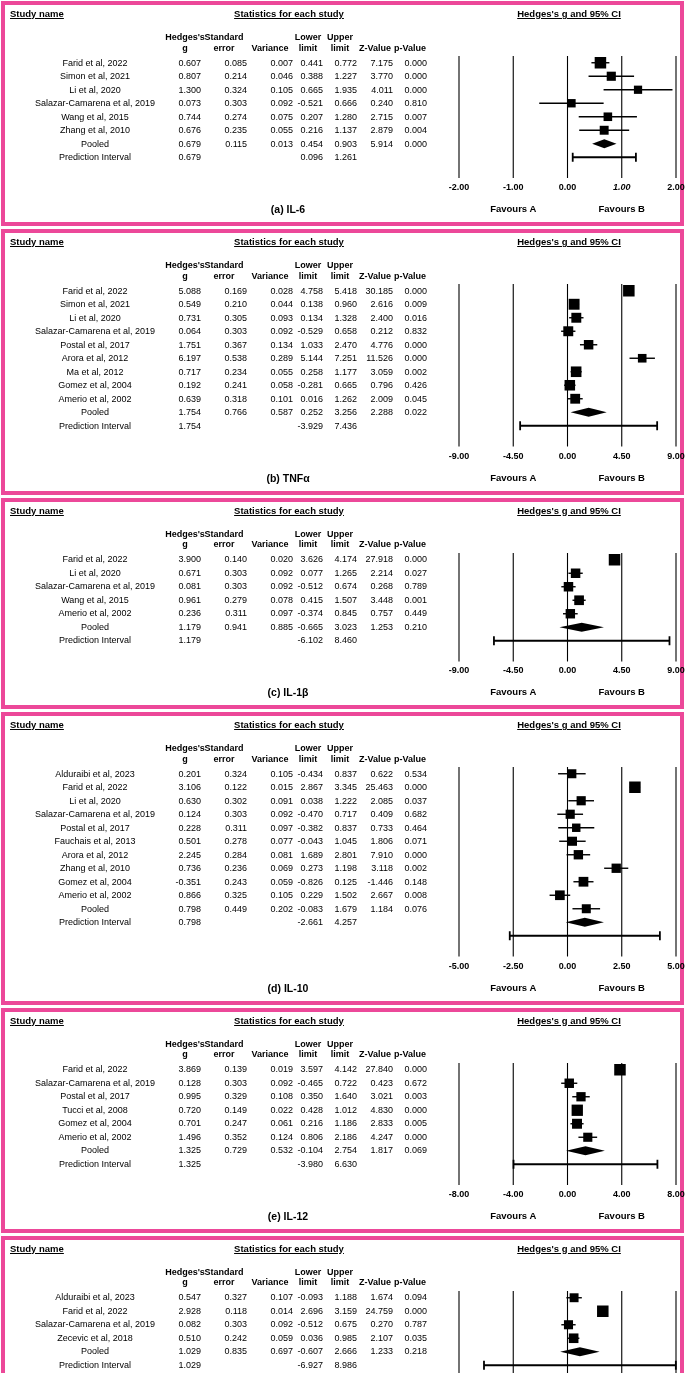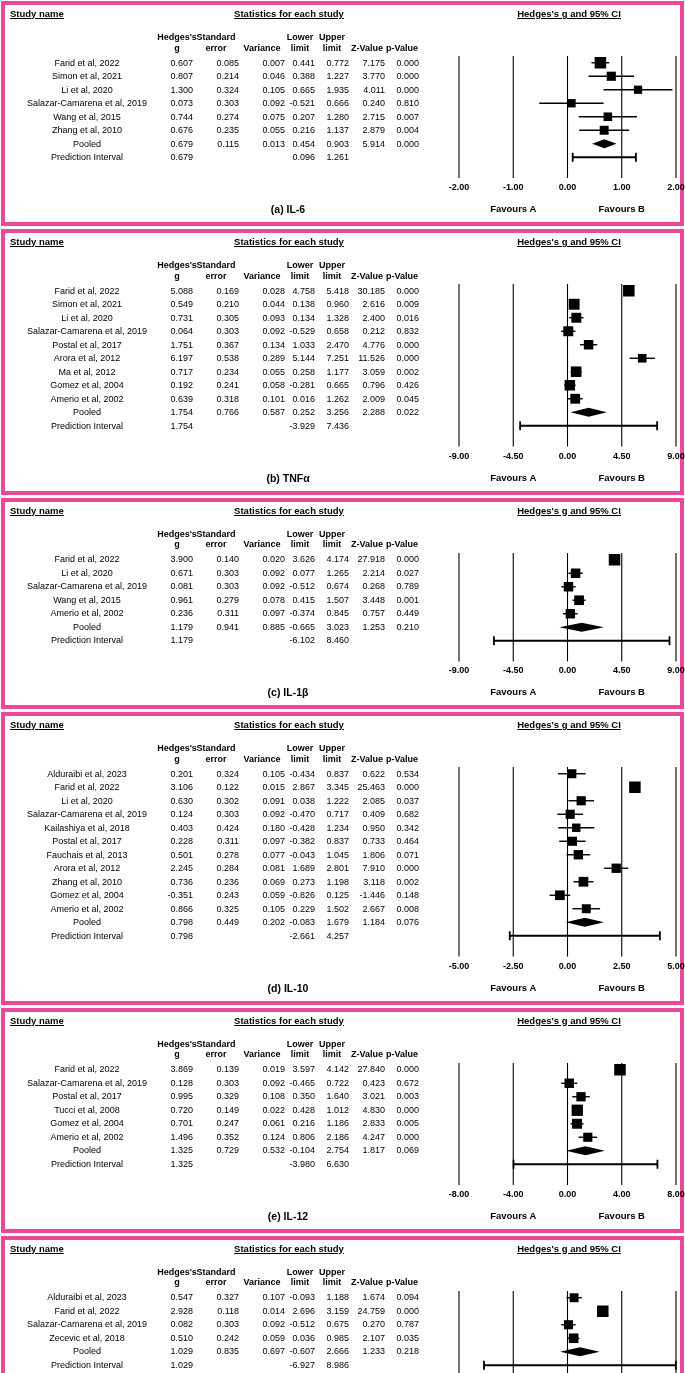--- a/index.html
+++ b/index.html
@@ -4,21 +4,21 @@
 <style>
   html,body{margin:0;padding:0;background:#fff;}
   body{width:685px;color:#000;font-family:"Liberation Sans","DejaVu Sans",sans-serif;}
   #figure{width:685px;box-sizing:border-box;padding:1px;}
   .panel{position:relative;border:4px solid #ec4899;background:#fff;margin-bottom:3px;box-sizing:border-box;}
   .panel-head{position:relative;height:15px;margin-top:3px;}
   .ph{position:absolute;top:0;font-size:9.5px;font-weight:bold;text-decoration:underline;white-space:nowrap;}
   .ph-study{left:5px;}
   .ph-stats{left:284px;transform:translateX(-50%);}
   .ph-plot{left:564px;transform:translateX(-50%);}
-  .col-heads,.trow{display:grid;grid-template-columns:148px 32px 46px 46px 30px 34px 36px 34px;padding-left:8px;}
+  .col-heads,.trow{display:grid;grid-template-columns:148px 32px 46px 46px 30px 34px 36px 34px;padding-left:16px;}
   .col-heads{height:30px;align-items:end;margin-bottom:3px;}
   .col-head{display:flex;flex-direction:column;justify-content:flex-end;align-items:center;font-size:9px;font-weight:bold;line-height:10.5px;white-space:nowrap;min-width:0;}
   .body{position:relative;}
   .trow{height:13.5px;align-items:center;font-size:9px;}
   .trow .c{text-align:right;white-space:nowrap;min-width:0;}
   .trow .c.study{text-align:center;}
   svg.plot{position:absolute;left:446px;top:0;overflow:visible;}
   .axis{position:relative;height:12px;margin-top:2px;}
   .tick-label{position:absolute;top:0;transform:translateX(-50%);font-size:9px;font-weight:bold;white-space:nowrap;}
   .foot{position:relative;height:14px;margin:9px 0 5px 0;}
@@ -167,21 +167,21 @@
           <polygon points="141.1295,87.75 153.33575000000002,83.25 165.48775,87.75 153.33575000000002,92.25" fill="#000000"></polygon>
           <line x1="121.708" y1="101.25" x2="184.90925000000001" y2="101.25" stroke="#000000" stroke-width="1.8"></line>
           <line x1="121.708" y1="96.75" x2="121.708" y2="105.75" stroke="#000000" stroke-width="1.8"></line>
           <line x1="184.90925000000001" y1="96.75" x2="184.90925000000001" y2="105.75" stroke="#000000" stroke-width="1.8"></line>
         </svg>
     </div>
     <div class="axis">
         <span class="tick-label" style="left: 454px;">-2.00</span>
         <span class="tick-label" style="left: 508.25px;">-1.00</span>
         <span class="tick-label" style="left: 562.5px;">0.00</span>
-        <span class="tick-label" style="left: 616.75px;">1.00</span>
+        <span class="tick-label" style="left: 616.75px; font-style: italic;">1.00</span>
         <span class="tick-label" style="left: 671px;">2.00</span>
       </div>
     <div class="foot">
       <span class="caption">(a) IL-6</span>
       <span class="fav fav-a" style="left: 508.25px;">Favours A</span>
       <span class="fav fav-b" style="left: 616.75px;">Favours B</span>
     </div>
   </section>
 
   <section class="panel">
@@ -586,30 +586,20 @@
           </div>
           <div class="trow">
             <div class="c study">Salazar-Camarena et al, 2019</div>
             <div class="c">0.124</div>
             <div class="c">0.303</div>
             <div class="c">0.092</div>
             <div class="c">-0.470</div>
             <div class="c">0.717</div>
             <div class="c">0.409</div>
             <div class="c">0.682</div>
-          </div>
-          <div class="trow">
-            <div class="c study">Kailashiya et al, 2018</div>
-            <div class="c">0.403</div>
-            <div class="c">0.424</div>
-            <div class="c">0.180</div>
-            <div class="c">-0.428</div>
-            <div class="c">1.234</div>
-            <div class="c">0.950</div>
-            <div class="c">0.342</div>
           </div>
           <div class="trow">
             <div class="c study">Postal et al, 2017</div>
             <div class="c">0.228</div>
             <div class="c">0.311</div>
             <div class="c">0.097</div>
             <div class="c">-0.382</div>
             <div class="c">0.837</div>
             <div class="c">0.733</div>
             <div class="c">0.464</div>

